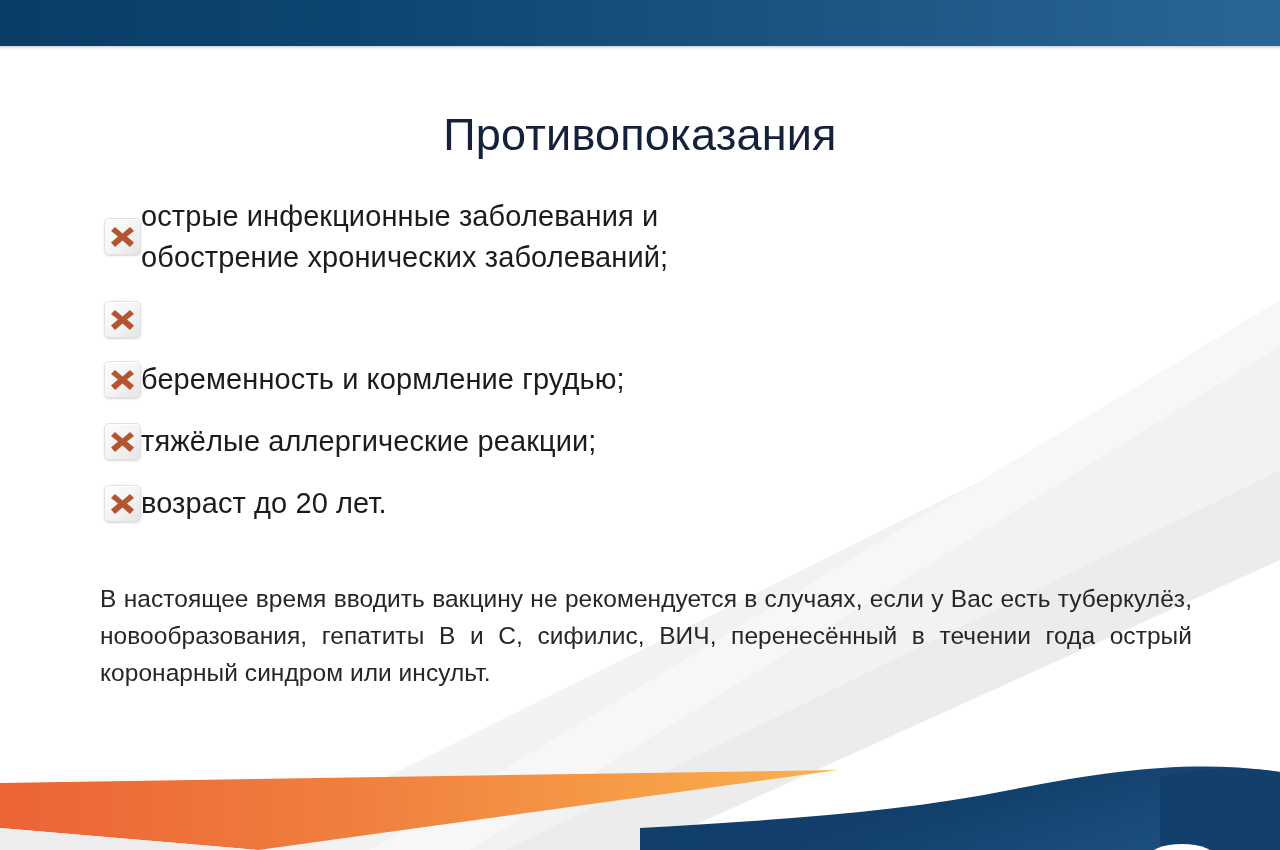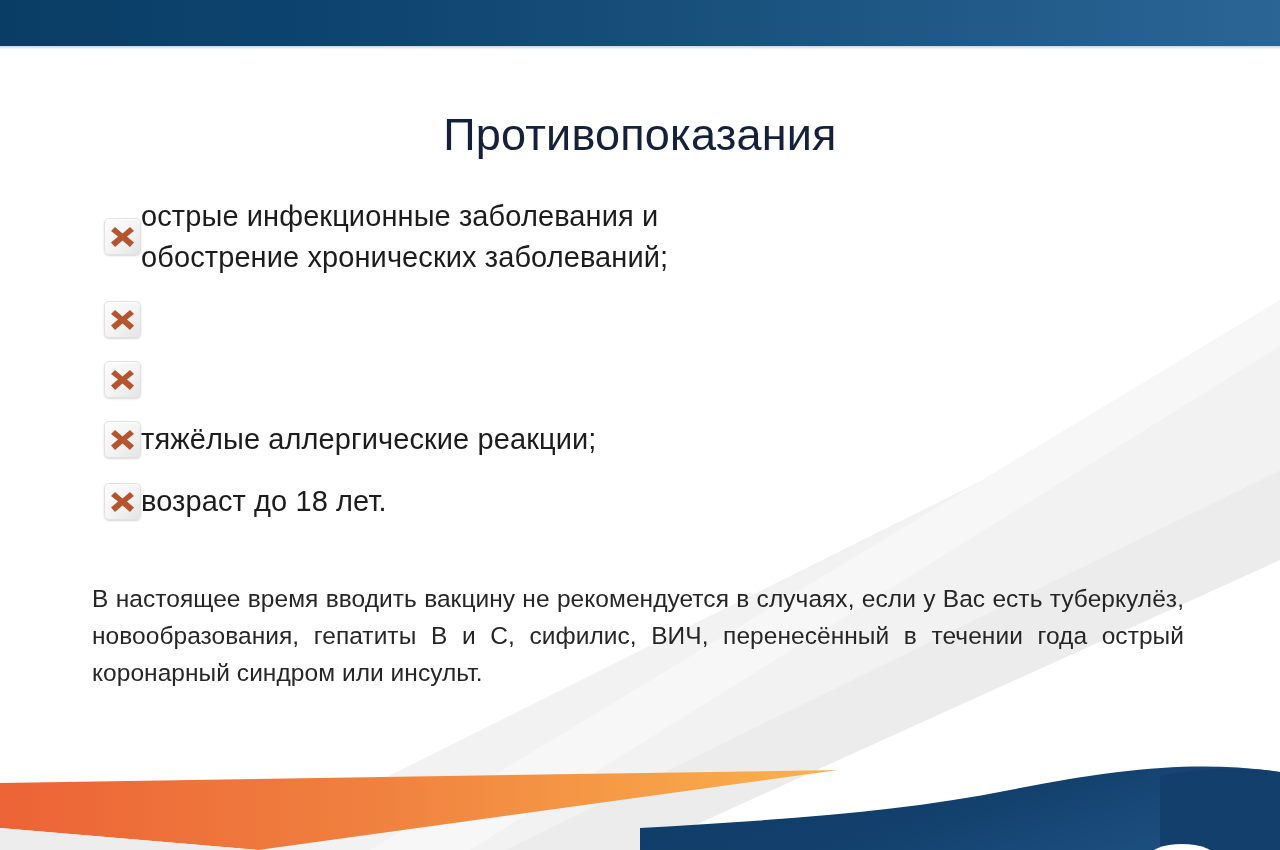--- a/index.html
+++ b/index.html
@@ -104,21 +104,21 @@
     font-size: 29px;
     line-height: 41px;
     color: #1c1c1c;
     font-weight: 400;
     letter-spacing: 0.1px;
     white-space: pre-line;
   }
 
   .note {
     position: absolute;
-    left: 92px;
+    left: 100px;
     top: 580px;
     width: 1092px;
     font-size: 24.5px;
     line-height: 37px;
     color: #262626;
     text-align: justify;
     letter-spacing: 0.05px;
     white-space: pre-line;
   }
 </style>
@@ -186,38 +186,39 @@
           </svg>
         </span>
       </div>
 
       <div class="list-item">
         <span class="xicon">
           <svg viewBox="0 0 37 37" xmlns="http://www.w3.org/2000/svg">
             <path d="M11 9 L18.5 15.5 L26 9 L30 13 L23 18.5 L30 24.5 L26 29 L18.5 22.5 L11 29 L7 24.5 L14 18.5 L7 13 Z" fill="#b5552f"></path>
           </svg>
         </span>
+        <span class="item-text">беременность и кормление грудью;</span>
       </div>
 
       <div class="list-item">
         <span class="xicon">
           <svg viewBox="0 0 37 37" xmlns="http://www.w3.org/2000/svg">
             <path d="M11 9 L18.5 15.5 L26 9 L30 13 L23 18.5 L30 24.5 L26 29 L18.5 22.5 L11 29 L7 24.5 L14 18.5 L7 13 Z" fill="#b5552f"></path>
           </svg>
         </span>
         <span class="item-text">тяжёлые аллергические реакции;</span>
       </div>
 
       <div class="list-item">
         <span class="xicon">
           <svg viewBox="0 0 37 37" xmlns="http://www.w3.org/2000/svg">
             <path d="M11 9 L18.5 15.5 L26 9 L30 13 L23 18.5 L30 24.5 L26 29 L18.5 22.5 L11 29 L7 24.5 L14 18.5 L7 13 Z" fill="#b5552f"></path>
           </svg>
         </span>
-        <span class="item-text">возраст до 18 лет.</span>
+        <span class="item-text">возраст до 20 лет.</span>
       </div>
 
     </div>
 
     <div class="note">В настоящее время вводить вакцину не рекомендуется в случаях, если у Вас есть туберкулёз, новообразования, гепатиты B и C, сифилис, ВИЧ, перенесённый в течении года острый коронарный синдром или инсульт.</div>
 
   </div>
 </div>
 
 </body></html>

